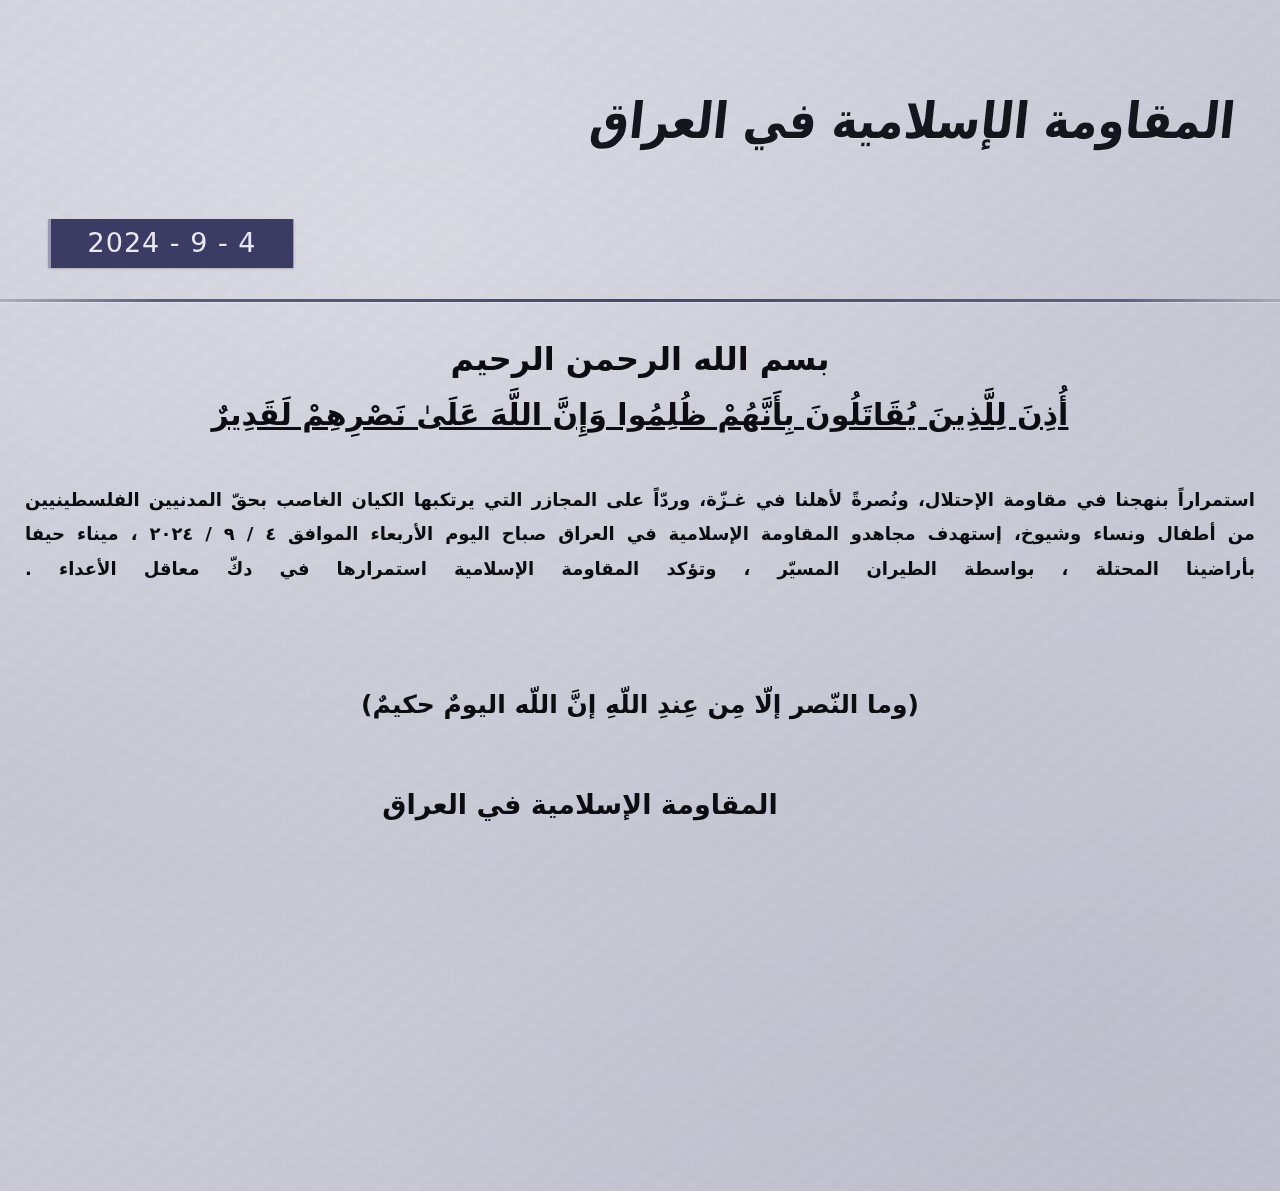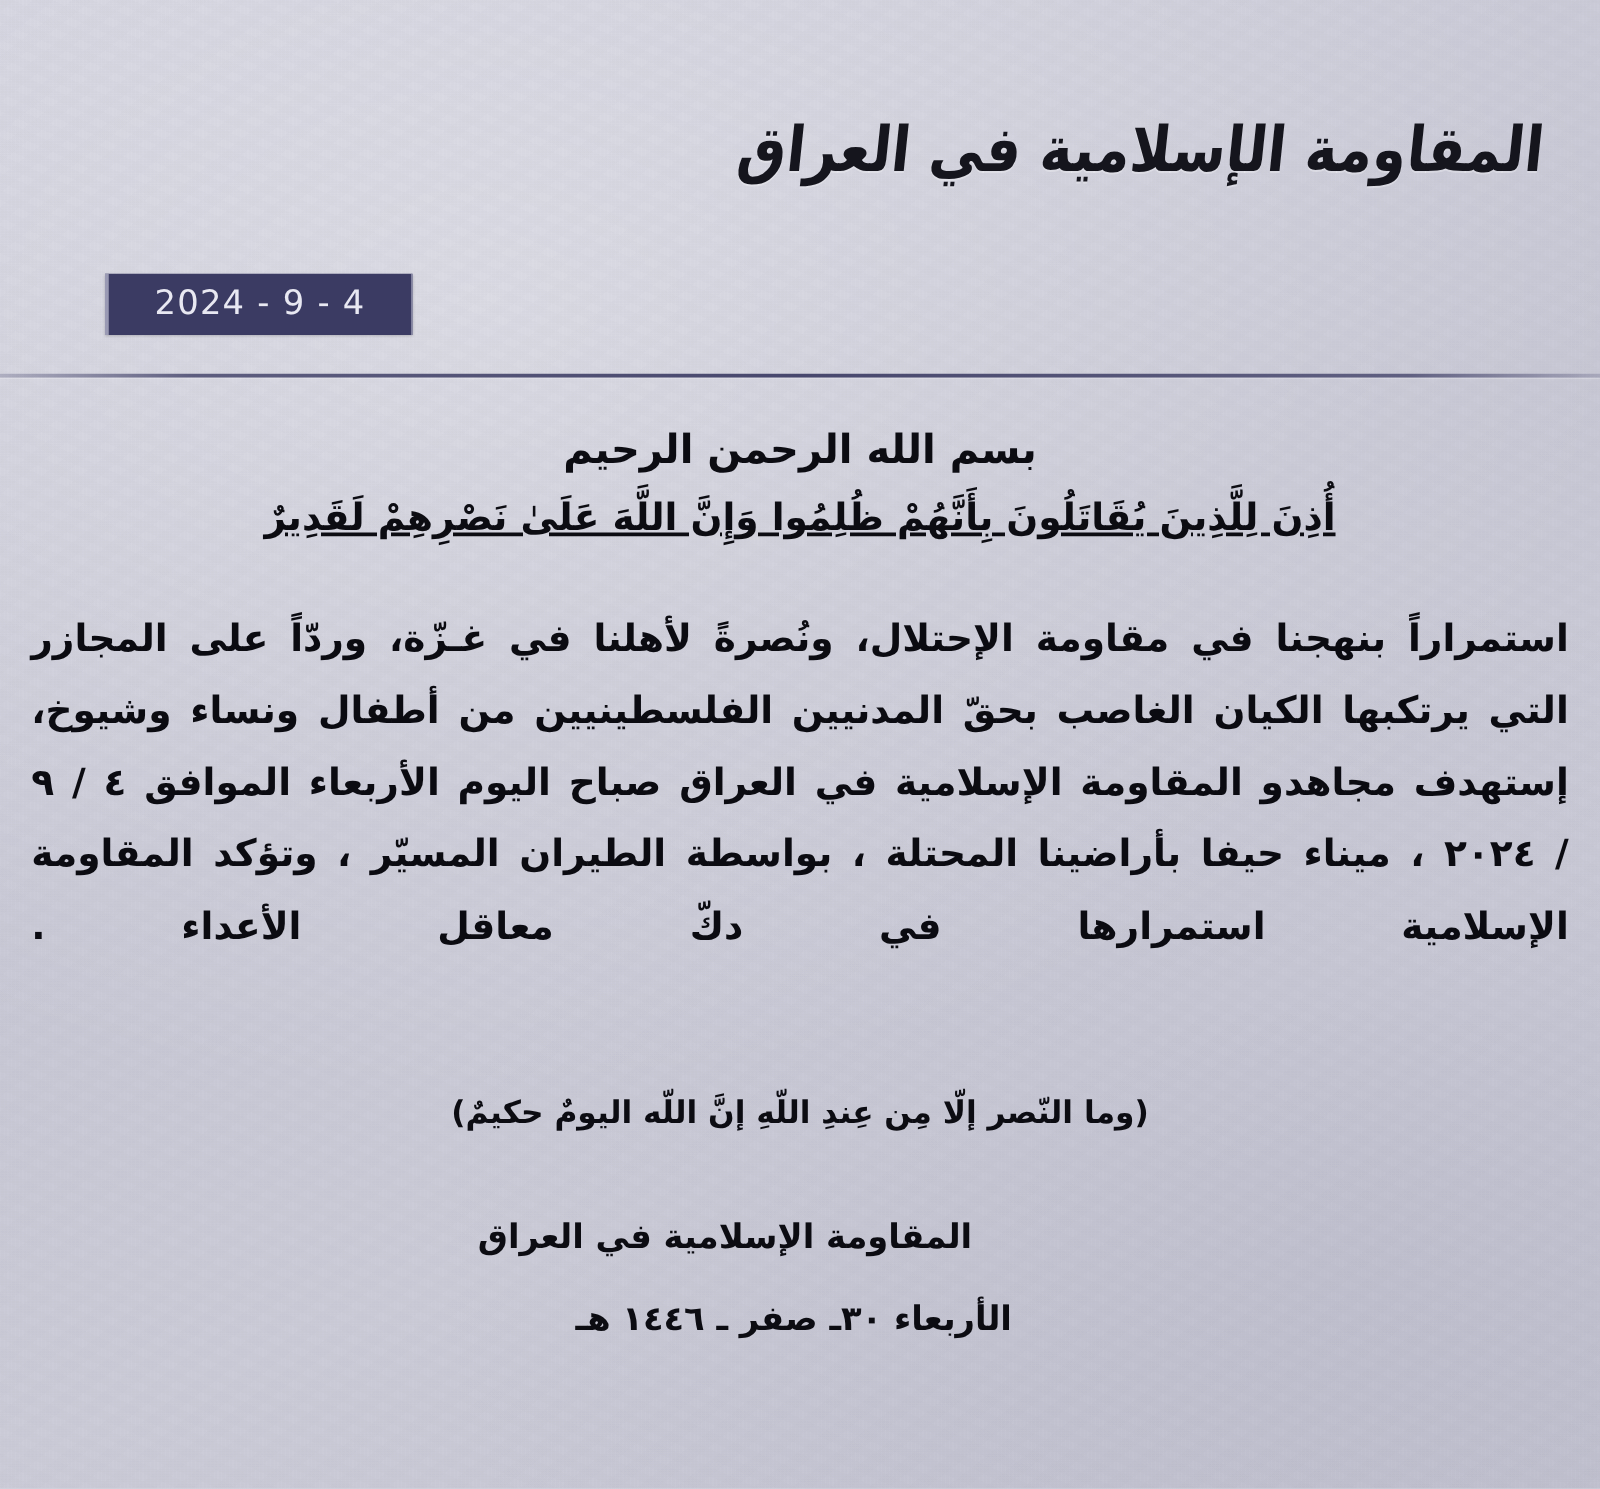--- a/index.html
+++ b/index.html
@@ -76,21 +76,20 @@
     border-left: 3px solid #9a9ab4;
     border-right: 1px solid #9a9ab4;
     color: #e8e8f2;
     font-family: "DejaVu Sans", "Liberation Sans", sans-serif;
     font-size: 27px;
     font-weight: 400;
     letter-spacing: 1px;
     text-align: center;
     direction: ltr;
     box-shadow: 0 1px 2px rgba(0,0,0,0.18);
-    margin-left: 36px;
   }
 
   #header-divider {
     position: absolute;
     left: 0;
     right: 0;
     top: 299px;
     height: 3px;
     background: linear-gradient(90deg,
       rgba(90,90,125,0.30) 0%,
@@ -127,21 +126,21 @@
     font-size: 30px;
     line-height: 1.45;
     text-decoration: underline;
   }
 
   #statement-body {
     margin-top: 46px;
     text-align: justify;
     text-align-last: justify;
     font-family: "DejaVu Sans", "Liberation Sans", sans-serif;
-    font-size: 30px;
+    font-size: 18px;
     font-weight: 700;
     line-height: 1.92;
     color: #0b0b11;
     word-spacing: 2px;
   }
 
   #quran-verse-closing {
     margin-top: 104px;
     text-align: center;
     font-family: "DejaVu Sans", "Liberation Sans", sans-serif;
@@ -196,17 +195,16 @@
     <div class="scripture-block" id="basmala">بسم الله الرحمن الرحيم</div>
 
     <div class="scripture-block" id="quran-verse-opening">أُذِنَ لِلَّذِينَ يُقَاتَلُونَ بِأَنَّهُمْ ظُلِمُوا وَإِنَّ اللَّهَ عَلَىٰ نَصْرِهِمْ لَقَدِيرٌ</div>
 
     <div id="statement-body">استمراراً بنهجنا في مقاومة الإحتلال، ونُصرةً لأهلنا في غـزّة، وردّاً على المجازر التي يرتكبها الكيان الغاصب بحقّ المدنيين الفلسطينيين من أطفال ونساء وشيوخ، إستهدف مجاهدو المقاومة الإسلامية في العراق صباح اليوم الأربعاء الموافق ٤ / ٩ / ٢٠٢٤ ، ميناء حيفا بأراضينا المحتلة ، بواسطة الطيران المسيّر ، وتؤكد المقاومة الإسلامية استمرارها في دكّ معاقل الأعداء .</div>
 
     <div id="quran-verse-closing">(وما النّصر إلّا مِن عِندِ اللّهِ  إنَّ اللّه اليومٌ حكيمٌ)</div>
 
     <div id="signature-block">
       <div class="signature-line" id="signature-org">المقاومة الإسلامية في العراق</div>
-      <div class="signature-line" id="signature-hijri-date">الأربعاء ٣٠ـ صفر ـ ١٤٤٦ هـ</div>
     </div>
 
   </div>
 </div>
 
 </body></html>

